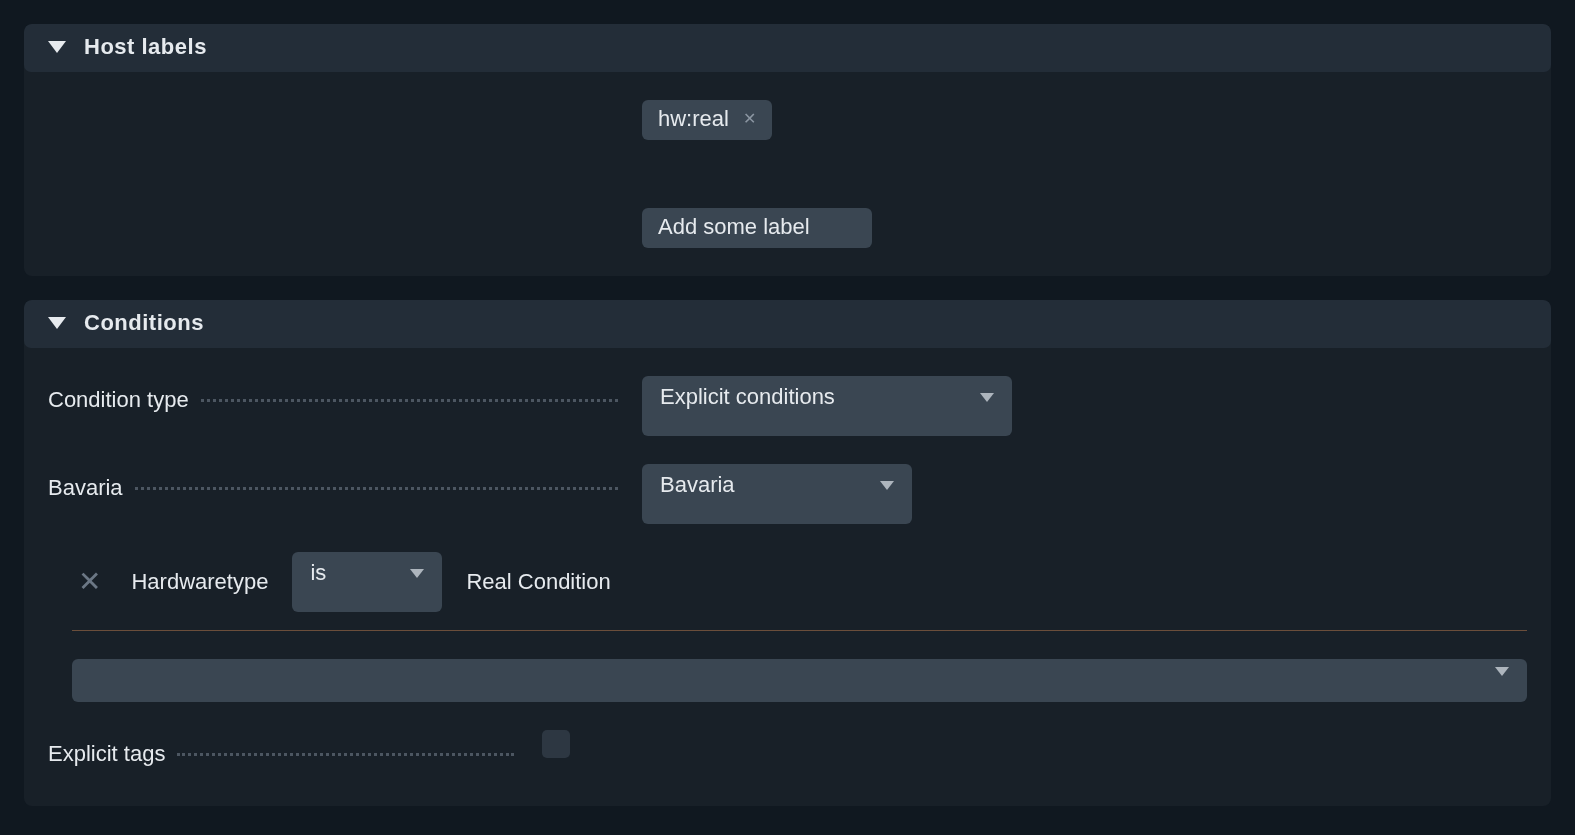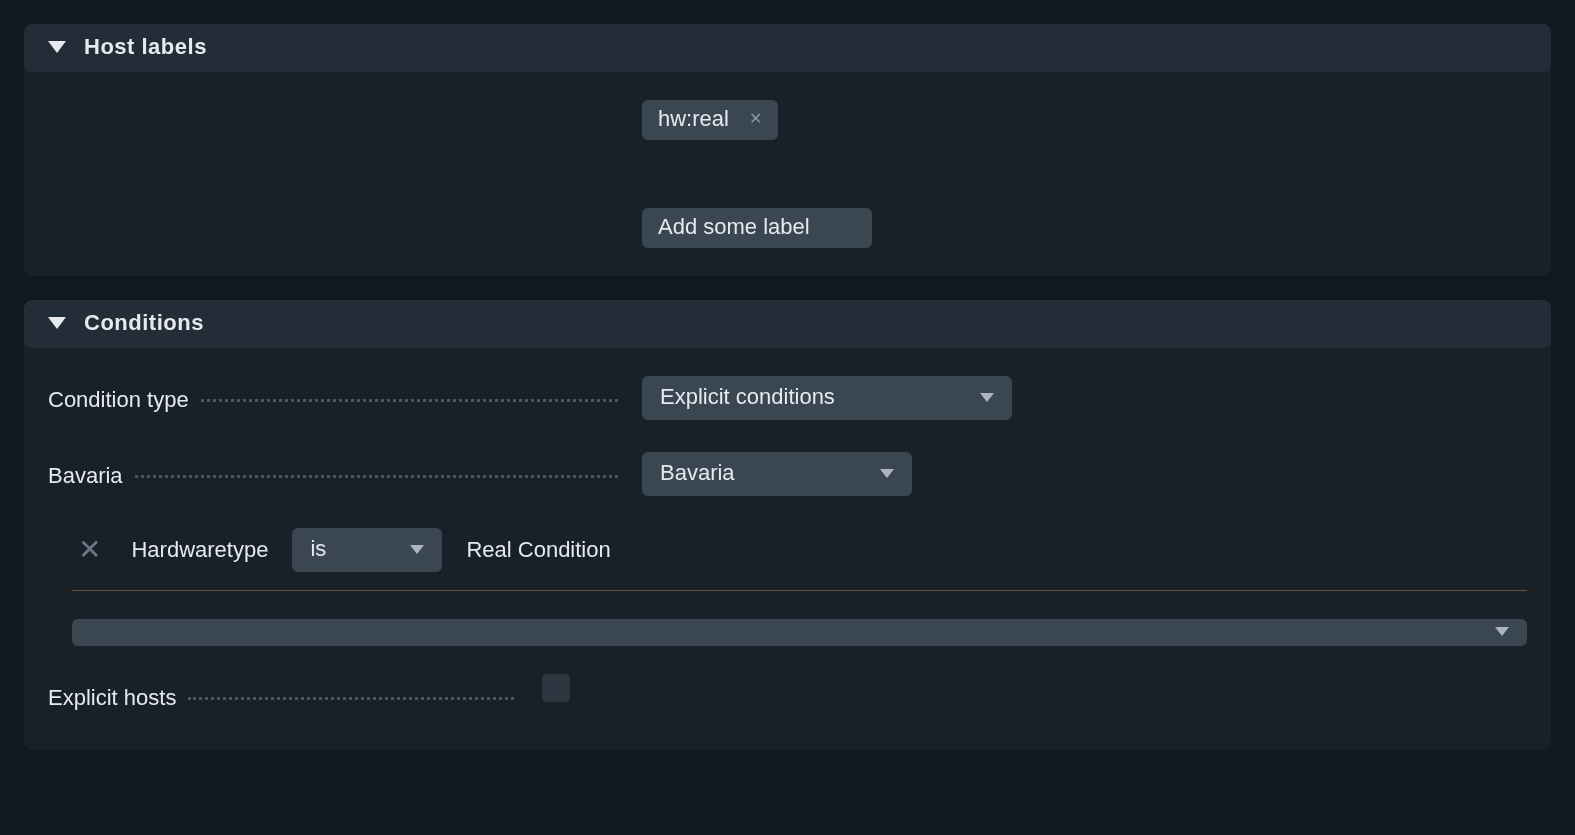--- a/index.html
+++ b/index.html
@@ -99,41 +99,41 @@
   
   .centered-col {
     margin-left: 594px; 
     display:flex; flex-direction:column; gap:28px;
   }
 
   
   .chip {
     display: inline-flex;
     align-items: center;
-    gap: 20px;
+    gap: 14px;
     background: var(--bg-chip);
     border-radius: 6px;
     padding: 6px 16px 8px 16px;
     font-size: 22px;
     width: fit-content;
   }
   .chip .x {
     font-size: 16px;
     color: var(--text-dim);
     cursor: pointer;
     line-height: 1;
   }
   .chip.input-like { color: var(--text-main); min-width: 230px; margin-top: 40px; }
 
   
   .select {
     display:inline-flex; align-items:center; justify-content:space-between;
     background: var(--bg-input);
     border-radius: 6px;
-    padding: 8px 18px 10px 18px;
+    padding: 8px 18px 26px 18px;
     cursor: pointer;
     width: fit-content;
   }
   .select.stretch { width: 100%; }
 
   
   .tag-row {
     display:flex; align-items:center; gap: 24px;
     padding-bottom: 18px;
     border-bottom: 1px solid var(--rule-brown);
@@ -244,21 +244,21 @@
           <span></span>
           <span class="mini-caret"></span>
         </div>
 
 
       </div>
     </div>
 
     <div class="form-row" style="margin-bottom:0">
       <div class="form-label explicit-hosts-label">
-        <span>Explicit hosts</span>
+        <span>Explicit tags</span>
         <span class="dots"></span>
       </div>
       <div style="display:flex;align-items:center;padding-left:24px">
         <span class="chk"></span>
       </div>
     </div>
 
   </div>
 </div>
 

